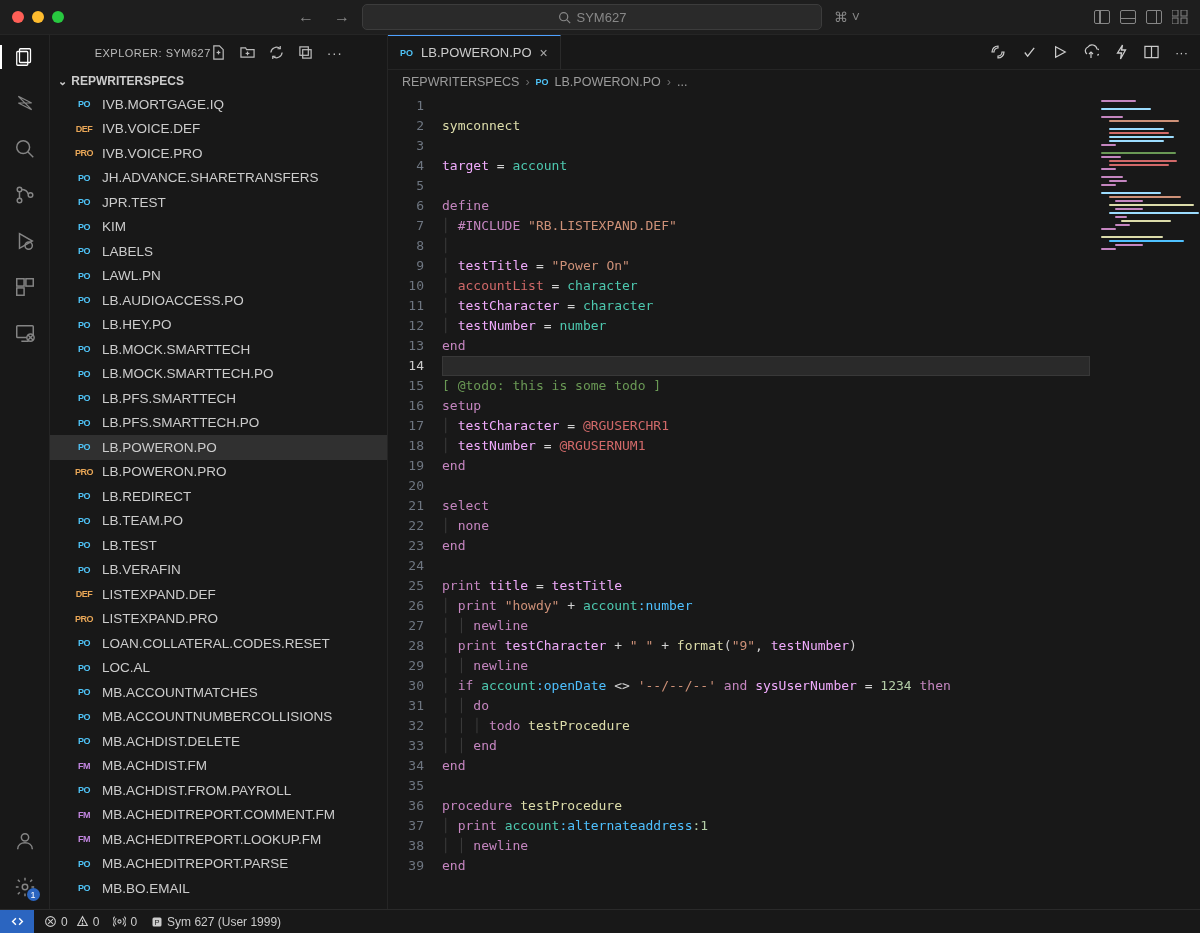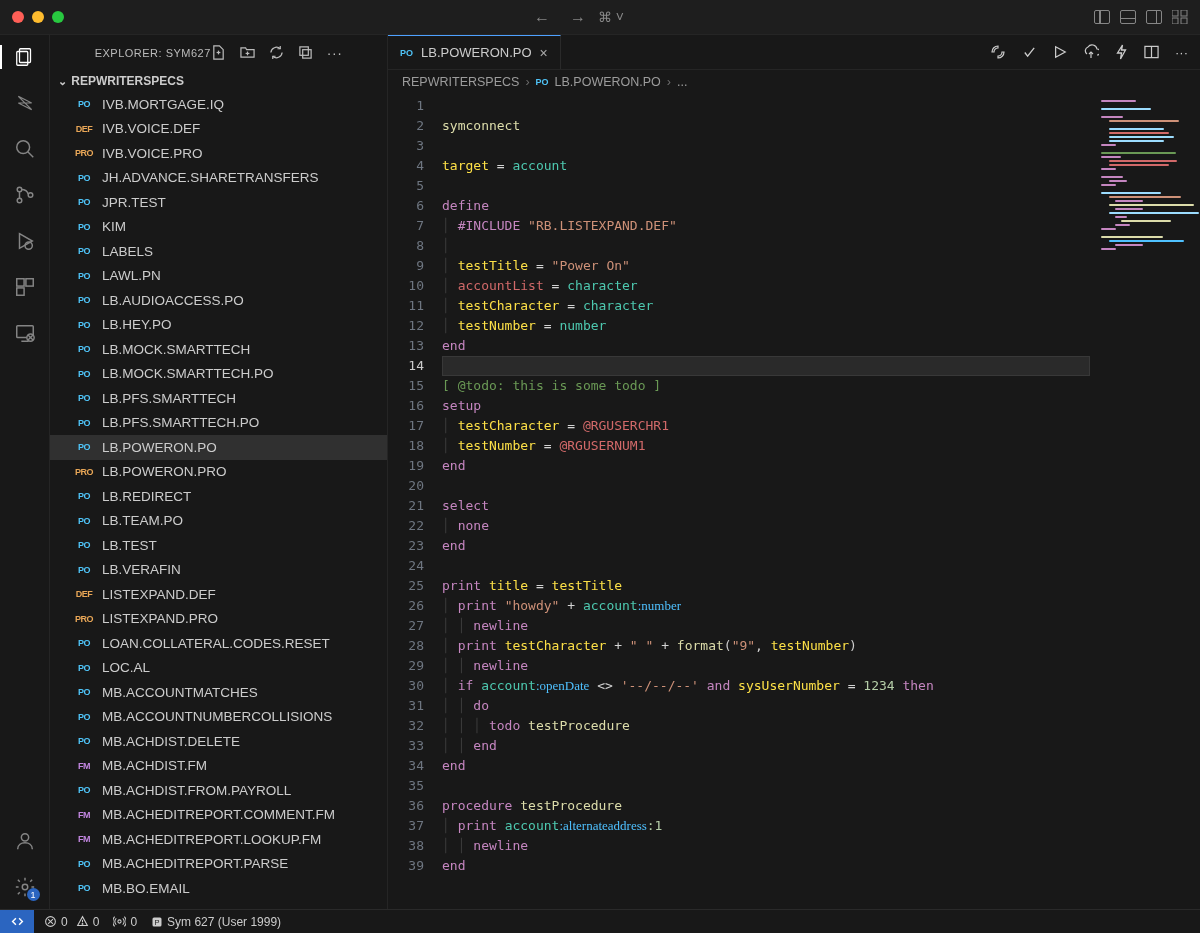--- a/index.html
+++ b/index.html
@@ -167,29 +167,29 @@
 .code {
   flex: 1;
   font-family: "SF Mono", Menlo, Consolas, monospace;
   font-size: 13px;
   line-height: 20px;
   padding-top: 2px;
   white-space: pre;
 }
 .guide { color: #3b3b3b; }
 .tk-keyword { color: #c586c0; }
-.tk-ident { color: #fde047; }
+.tk-ident { color: #f0abfc; }
 .tk-type { color: #4ec9b0; }
 .tk-string { color: #ce9178; }
 .tk-func { color: #dcdcaa; }
 .tk-num { color: #b5cea8; }
 .tk-oper { color: #d4d4d4; }
 .tk-comment { color: #6a9955; }
 .tk-const { color: #d16969; }
-.tk-builtin { color: #4fc1ff; font-family: Liberation Serif, serif;}
+.tk-builtin { color: #4fc1ff;}
 .line-highlight {
   position: absolute;
   left: 54px;
   right: 110px;
   height: 20px;
   top: 262px;
   background: #2a2a2a;
   z-index: 0;
   border: 1px solid #383838;
 }
@@ -231,20 +231,27 @@
 <div class="titlebar">
   <div class="traffic-lights">
     <div class="traffic-light tl-close"></div>
     <div class="traffic-light tl-min"></div>
     <div class="traffic-light tl-max"></div>
   </div>
   <div class="titlebar-center">
     <div class="nav-arrows">
       <span class="nav-arrow">←</span>
       <span class="nav-arrow">→</span>
+    </div>
+    <div class="search-box">
+      <svg width="13" height="13" viewBox="0 0 16 16" fill="none" stroke="#888" stroke-width="1.5">
+          <circle cx="7" cy="7" r="5"></circle>
+          <line x1="11" y1="11" x2="15" y2="15"></line>
+        </svg>
+      <span>SYM627</span>
     </div>
     <span style="color:#888;font-size:14px;">⌘ ˅</span>
   </div>
   <div class="titlebar-right">
     <div class="layout-icons">
       <div class="layout-icon li1"></div>
       <div class="layout-icon li2"></div>
       <div class="layout-icon li3"></div>
       <svg width="16" height="14">
           <rect x="0" y="0" width="6" height="6" stroke="#868686" fill="none"></rect>

